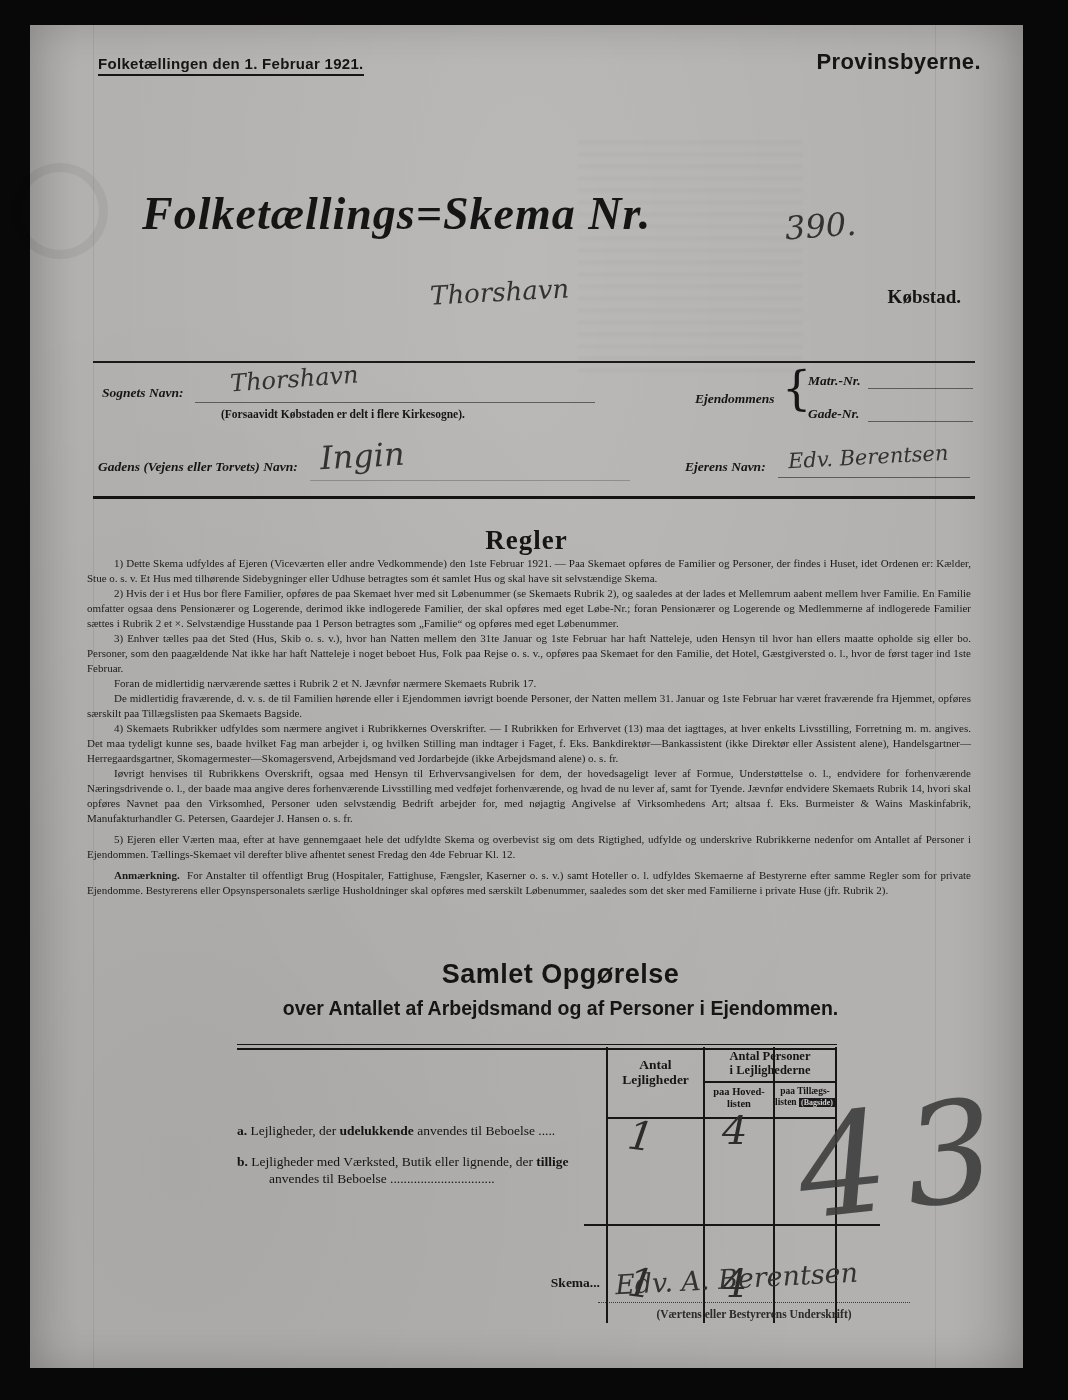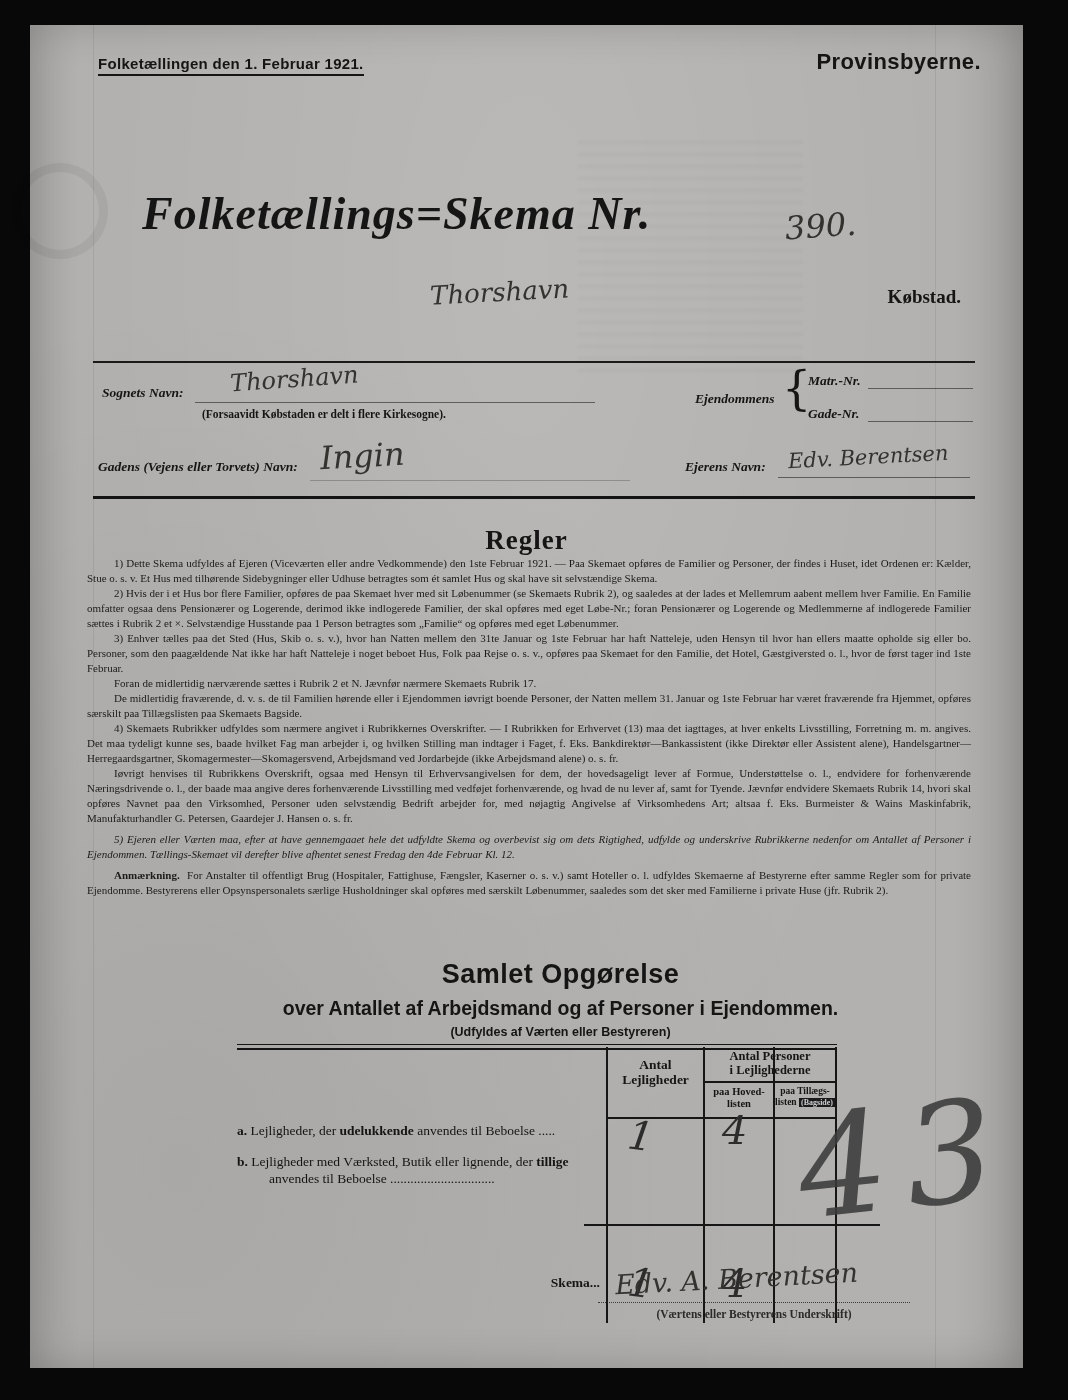--- a/index.html
+++ b/index.html
@@ -41,21 +41,21 @@
   
   .flabel{font-size:13.5px;font-weight:bold;font-style:italic;white-space:nowrap;}
   .fnote{font-size:11.5px;font-weight:bold;white-space:nowrap;}
   .fill-line{height:0;border-bottom:1.2px solid rgba(20,20,20,0.55);}
   .brace{font-size:46px;font-weight:400;font-family:"DejaVu Serif",serif;}
   
   .regler-h{left:0;top:500px;width:100%;text-align:center;font-size:27px;font-weight:bold;letter-spacing:1px;}
   .rules{left:57px;top:531px;width:884px;font-size:11px;line-height:15px;text-align:justify;color:#1b1b1b;}
   .rules p{margin:0;text-indent:27px;}
   .rules p.gap{margin-top:6px;}
-  .rules p.ital{font-style:italic;}
+  .rules p.ital{}
   .rules b{font-weight:bold;}
   
   .sum-title{left:0;top:934px;width:100%;text-align:center;font-size:27px;font-weight:bold;transform:translateX(34px);letter-spacing:.5px;}
   .sum-sub{left:0;top:972px;width:100%;text-align:center;font-size:19.5px;font-weight:bold;transform:translateX(34px);}
   .sum-note{left:0;top:1000px;width:100%;text-align:center;font-size:12.5px;font-weight:bold;transform:translateX(34px);}
   
   .tline{background:#161616;}
   .th{font-weight:bold;text-align:center;line-height:1.12;}
   .rowlabel{font-size:13.5px;line-height:1.25;color:#141414;}
   .hw-val{font-family:"DejaVu Serif",serif;font-style:italic;font-size:40px;color:#2c2c2c;}
@@ -89,21 +89,21 @@
   <div class="abs serif main-title">Folketællings=Skema Nr.</div>
   <div class="abs hw title-number">390.</div>
   <div class="abs hw subtitle-hw">Thorshavn</div>
   <div class="abs serif subtitle-right">Købstad.</div>
 
   <div class="abs rule-line" style="left:63px;top:336px;width:882px;"></div>
 
   <div class="abs flabel" style="left:72px;top:360px;">Sognets Navn:</div>
   <div class="abs hw" style="left:200px;top:340px;font-size:24px;transform:rotate(-4deg);">Thorshavn</div>
   <div class="abs fill-line" style="left:165px;top:377px;width:400px;"></div>
-  <div class="abs fnote" style="left:165px;top:383px;padding-left:7px;">(Forsaavidt Købstaden er delt i flere Kirkesogne).</div>
+  <div class="abs fnote" style="left:184px;top:383px;padding-left:7px;">(Forsaavidt Købstaden er delt i flere Kirkesogne).</div>
 
   <div class="abs flabel" style="left:665px;top:366px;">Ejendommens</div>
   <div class="abs brace" style="left:752px;top:336px;">{</div>
   <div class="abs flabel" style="left:778px;top:348px;">Matr.-Nr.</div>
   <div class="abs fill-line" style="left:838px;top:363px;width:105px;"></div>
   <div class="abs flabel" style="left:778px;top:381px;">Gade-Nr.</div>
   <div class="abs fill-line" style="left:838px;top:396px;width:105px;"></div>
 
   <div class="abs flabel" style="left:68px;top:434px;">Gadens (Vejens eller Torvets) Navn:</div>
   <div class="abs hw" style="left:290px;top:412px;font-size:32px;transform:rotate(-3deg);">Ingin</div>
@@ -123,21 +123,20 @@
     <p>Foran de midlertidig nærværende sættes i Rubrik 2 et N.  Jævnfør nærmere Skemaets Rubrik 17.</p>
     <p>De midlertidig fraværende, d. v. s. de til Familien hørende eller i Ejendommen iøvrigt boende Personer, der Natten mellem 31. Januar og 1ste Februar har været fraværende fra Hjemmet, opføres særskilt paa Tillægslisten paa Skemaets Bagside.</p>
     <p>4)  Skemaets Rubrikker udfyldes som nærmere angivet i Rubrikkernes Overskrifter. — I Rubrikken for Erhvervet (13) maa det iagttages, at hver enkelts Livsstilling, Forretning m. m. angives.  Det maa tydeligt kunne ses, baade hvilket Fag man arbejder i, og hvilken Stilling man indtager i Faget, f. Eks. Bankdirektør—Bankassistent (ikke Direktør eller Assistent alene), Handelsgartner—Herregaardsgartner, Skomagermester—Skomagersvend, Arbejdsmand ved Jordarbejde (ikke Arbejdsmand alene) o. s. fr.</p>
     <p>Iøvrigt henvises til Rubrikkens Overskrift, ogsaa med Hensyn til Erhvervsangivelsen for dem, der hovedsageligt lever af Formue, Understøttelse o. l., endvidere for forhenværende Næringsdrivende o. l., der baade maa angive deres forhenværende Livsstilling med vedføjet forhenværende, og hvad de nu lever af, samt for Tyende.  Jævnfør endvidere Skemaets Rubrik 14, hvori skal opføres Navnet paa den Virksomhed, Personer uden selvstændig Bedrift arbejder for, med nøjagtig Angivelse af Virksomhedens Art; altsaa f. Eks. Burmeister &amp; Wains Maskinfabrik, Manufakturhandler G. Petersen, Gaardejer J. Hansen o. s. fr.</p>
     <p class="gap ital">5)  Ejeren eller Værten maa, efter at have gennemgaaet hele det udfyldte Skema og overbevist sig om dets Rigtighed, udfylde og underskrive Rubrikkerne nedenfor om Antallet af Personer i Ejendommen.  Tællings-Skemaet vil derefter blive afhentet senest Fredag den 4de Februar Kl. 12.</p>
     <p class="gap"><b>Anmærkning.</b>&nbsp; <span>For Anstalter til offentligt Brug (Hospitaler, Fattighuse, Fængsler, Kaserner o. s. v.) samt Hoteller o. l. udfyldes Skemaerne af Bestyrerne efter samme Regler som for private Ejendomme.  Bestyrerens eller Opsynspersonalets særlige Husholdninger skal opføres med særskilt Løbenummer, saaledes som det sker med Familierne i private Huse (jfr. Rubrik 2).</span></p>
   </div>
 
   <div class="abs sans sum-title">Samlet Opgørelse</div>
   <div class="abs sans sum-sub">over Antallet af Arbejdsmand og af Personer i Ejendommen.</div>
-  <div class="abs sans sum-note">(Udfyldes af Værten eller Bestyreren)</div>
 
   <div class="abs" style="left:207px;top:1019px;width:600px;height:3px;border-top:1px solid #141414;border-bottom:2px solid #141414;"></div>
   <div class="abs tline" style="left:576px;top:1022px;width:2px;height:276px;"></div>
   <div class="abs tline" style="left:673px;top:1022px;width:2px;height:276px;"></div>
   <div class="abs tline" style="left:743px;top:1022px;width:1.5px;height:276px;"></div>
   <div class="abs tline" style="left:805px;top:1022px;width:1.5px;height:276px;"></div>
   <div class="abs tline" style="left:675px;top:1056px;width:130px;height:1.5px;"></div>
   <div class="abs tline" style="left:576px;top:1092px;width:231px;height:2px;"></div>
   <div class="abs tline" style="left:554px;top:1199px;width:296px;height:2px;"></div>
 

